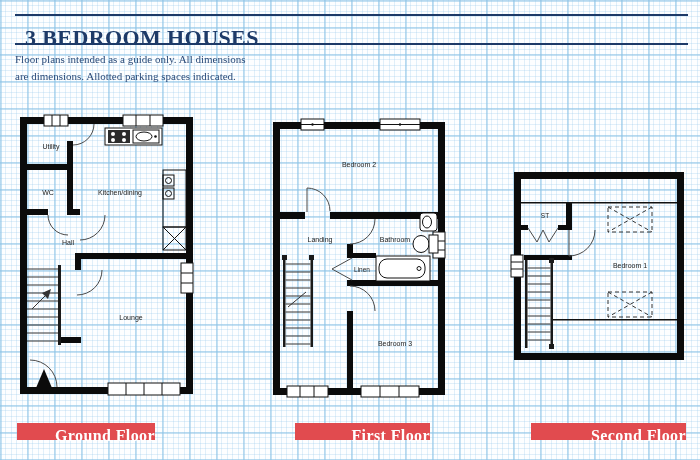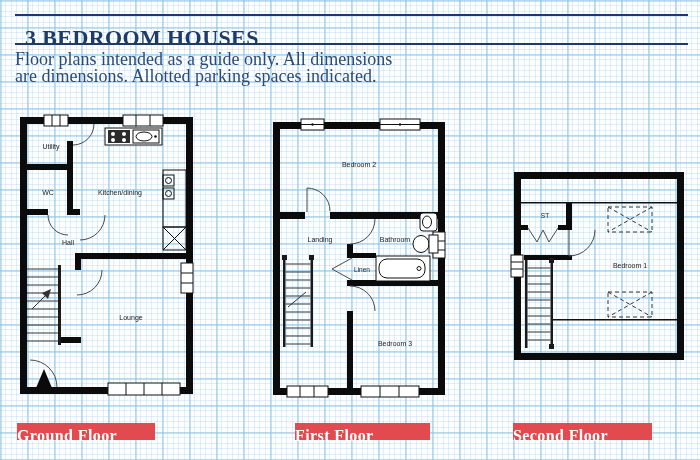--- a/index.html
+++ b/index.html
@@ -16,44 +16,44 @@
   .rule{position:absolute;left:15px;width:673px;height:2px;background:#1d3a68;}
   .rule-top{top:14px;}
   .rule-bottom{top:43px;}
   .title{
     position:absolute;left:17px;top:17px;margin:8px;
     font-family:"Liberation Serif", serif;font-weight:bold;
     font-size:22px;letter-spacing:0.4px;color:#1d3a68;
   }
   .note{
     position:absolute;left:15px;top:51px;margin:0;
-    font-family:"Liberation Serif", serif;font-size:18px;line-height:17px;color:#2a4a78;
+    font-family:"Liberation Serif", serif;font-size:11px;line-height:17px;color:#2a4a78;
   }
   svg{position:absolute;overflow:visible;}
   #plan-ground{left:20px;top:117px;}
   #plan-first{left:273px;top:122px;}
   #plan-second{left:514px;top:172px;}
   .wall{fill:#0b0b0b;}
   .thin{stroke:#111;stroke-width:1;fill:none;}
   .arc{stroke:#4a4a4a;stroke-width:1;fill:none;}
   .wind{fill:#ffffff;stroke:#111;stroke-width:1;}
   .fixture{fill:#ffffff;stroke:#111;stroke-width:1;}
   .tread{stroke:#333;stroke-width:1;fill:none;}
   .rail{fill:#1a1a1a;}
   .roomlabel{font-family:"Liberation Sans", sans-serif;font-size:7px;fill:#222;text-anchor:middle;}
   .roomlabel.small{font-size:6.5px;}
   .dash{fill:none;stroke:#333;stroke-width:1;stroke-dasharray:4 3;}
   .floor-tag{
     position:absolute;top:423px;height:17px;background:#e14b4f;
     color:#ffffff;font-family:"Liberation Serif", serif;font-weight:bold;
-    font-size:16px;letter-spacing:0.4px;text-align:left;line-height:25px;
+    font-size:16px;letter-spacing:0.4px;text-align:right;line-height:25px;
   }
   #tag-ground{left:17px;width:138px;}
   #tag-first{left:275px;width:135px;margin-left:20px;}
-  #tag-second{left:513px;width:139px;}
+  #tag-second{left:531px;width:139px;padding-left:16px;}
 </style>
 </head>
 <body>
 
 <div class="page">
 
   <div class="rule rule-top"></div>
   <h1 class="title">3 BEDROOM HOUSES</h1>
   <div class="rule rule-bottom"></div>
 

